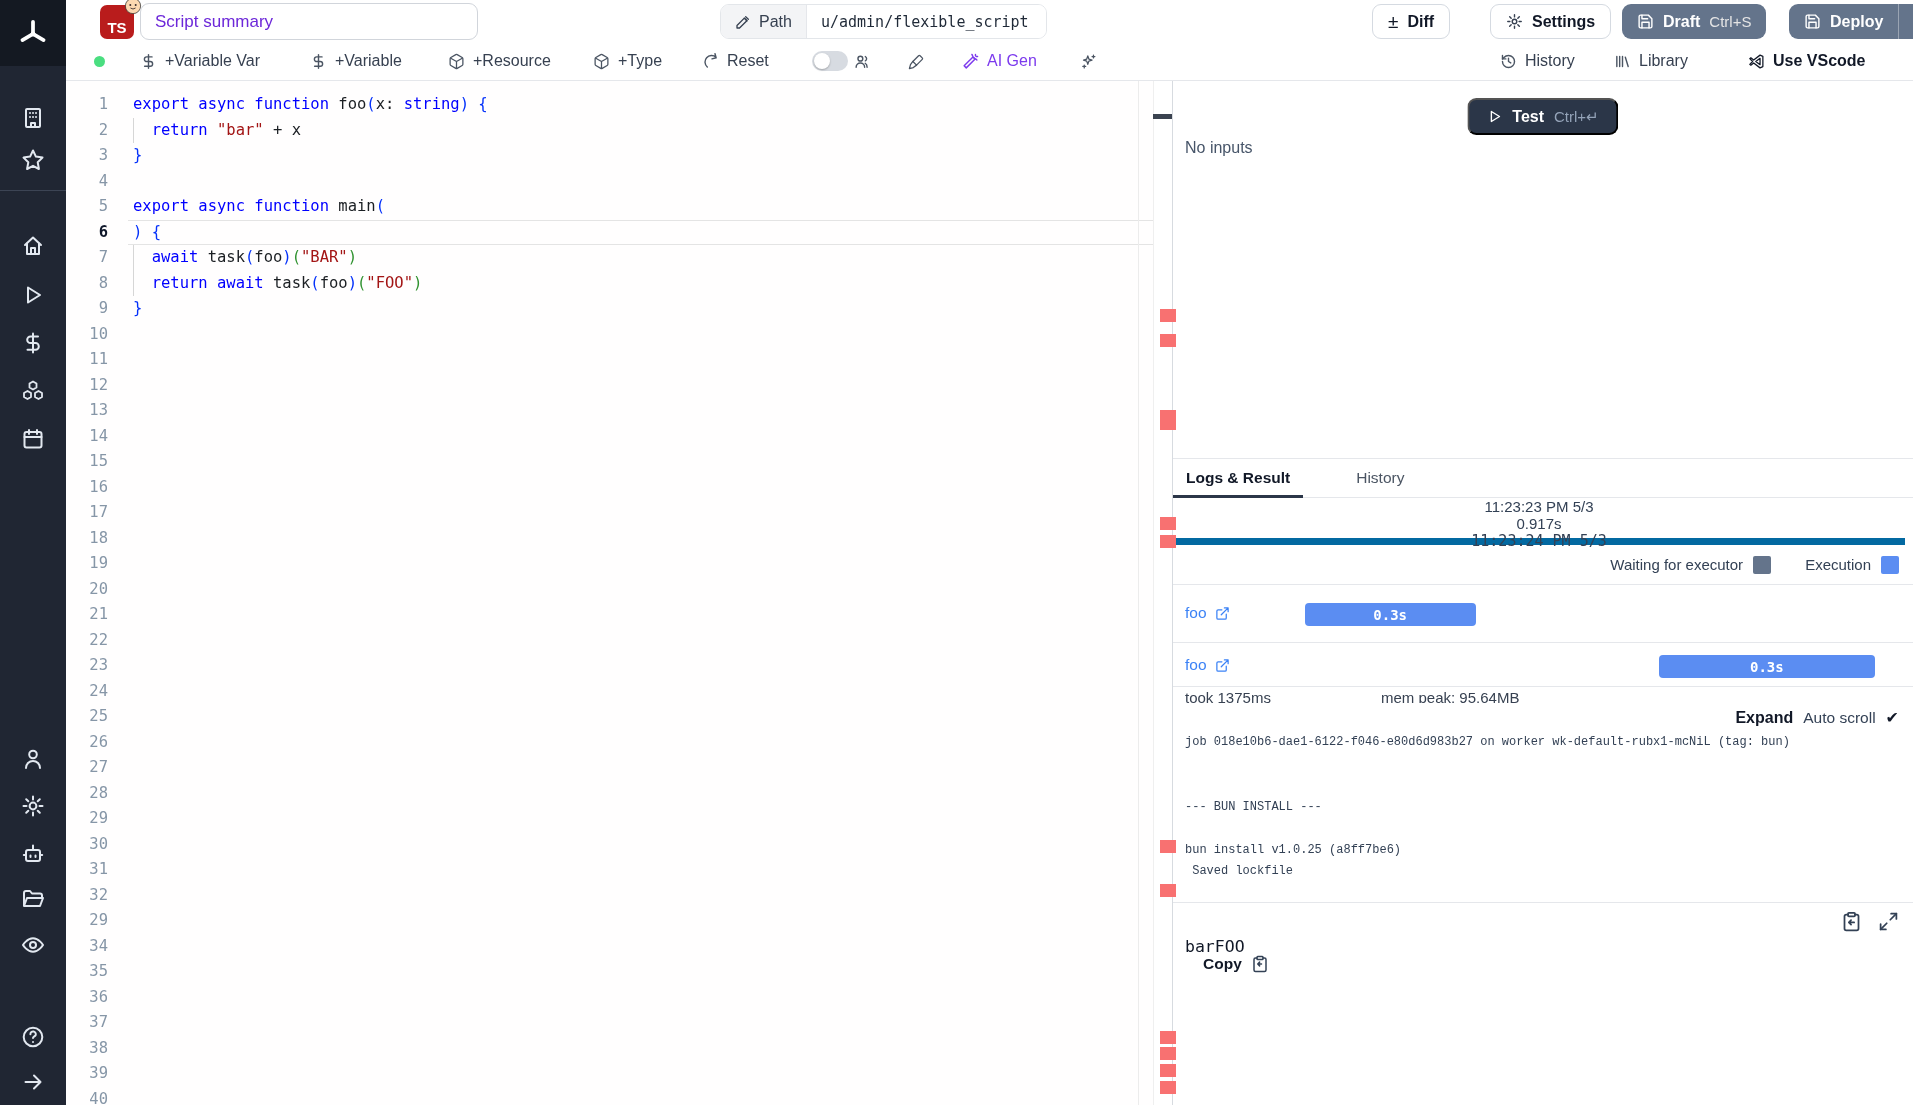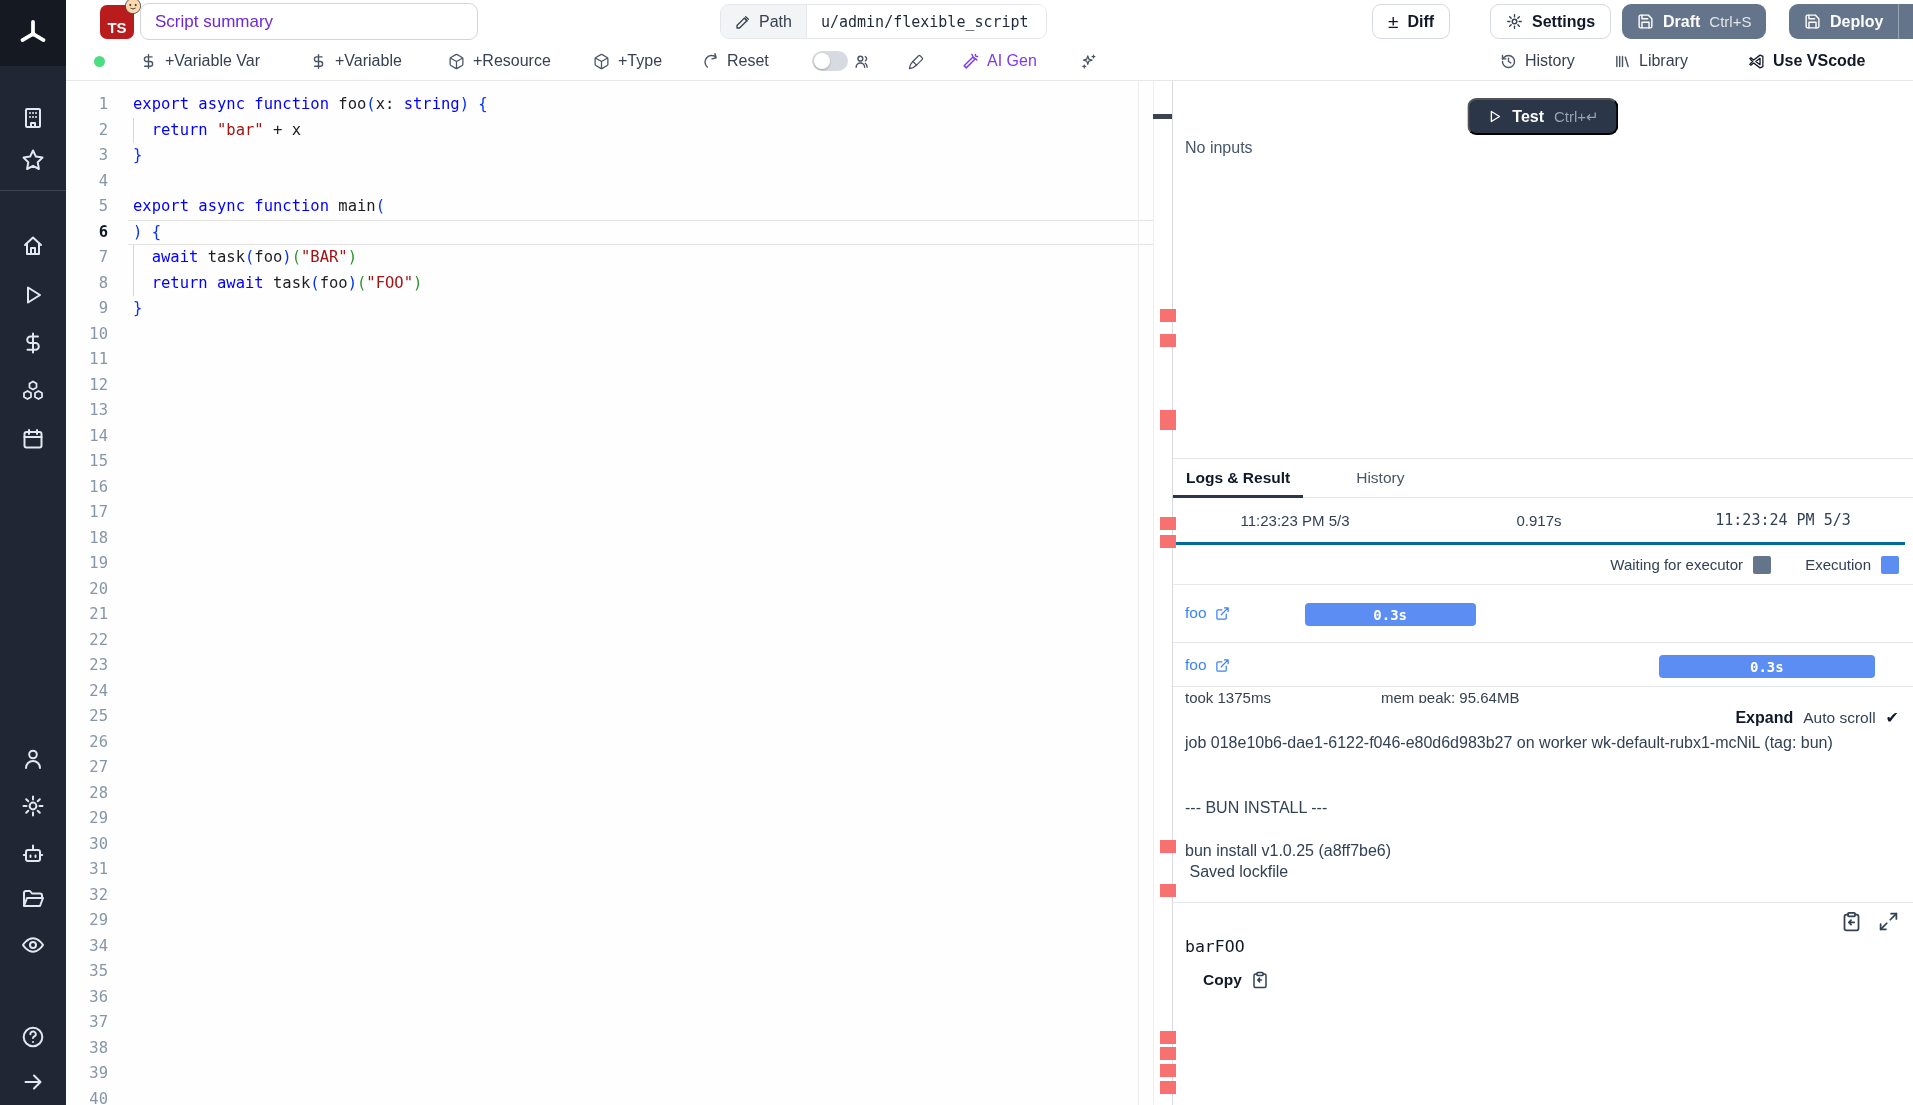--- a/index.html
+++ b/index.html
@@ -68,47 +68,47 @@
   .test-btn .t-label { color:#fff; font-size:16px; font-weight:700; }
   .test-btn .t-short { color:#94a3b8; font-size:15px; }
   .test-btn svg { width:15px; height:15px; color:#fff; }
   .no-inputs { position:absolute; top:58px; left:12px; font-size:16px; color:#475569; }
 
   .tabs-row { position:absolute; top:377px; left:0; right:0; height:40px; border-top:1px solid #e5e7eb; border-bottom:1px solid #e5e7eb; display:flex; }
   .tab { height:100%; display:flex; align-items:center; padding:0 13px; font-size:15.5px; color:#4b5563; cursor:pointer; position:relative; }
   .tab.active { color:#111827; font-weight:600; }
   .tab.active::after { content:""; position:absolute; left:0; right:0; bottom:-1px; height:3px; background:#2b3648; }
 
-  .run-row { position:absolute; top:417px; left:0; right:8px; height:47px; border-bottom:3px solid #0369a1; display:grid; grid-template-columns:1fr 1fr 1fr; align-items:center; }
+  .run-row { position:absolute; top:417px; left:0; right:8px; height:47px; border-bottom:7px solid #0369a1; display:grid; grid-template-columns:1fr; align-items:center; }
   .run-row > div { text-align:center; font-size:15px; color:#334155; }
   .run-end { font-family:"DejaVu Sans Mono", monospace; color:#1f2937; }
 
   .legend-row { position:absolute; top:464px; left:0; right:0; height:40px; border-bottom:1px solid #e5e7eb; display:flex; align-items:center; justify-content:flex-end; gap:10px; padding-right:14px; font-size:15px; color:#334155; }
   .legend-sq { width:18px; height:18px; border-radius:2px; }
   .legend-gap { width:14px; }
 
   .tl-row { position:absolute; left:0; right:0; border-bottom:1px solid #e5e7eb; }
   .tl-label { position:absolute; left:12px; display:flex; align-items:center; gap:8px; color:#3b82f6; font-size:15.5px; cursor:pointer; }
   .tl-label svg { width:15px; height:15px; }
   .tl-bar { position:absolute; height:23px; background:#5b8df2; border-radius:4px; color:#fff; font-family:"DejaVu Sans Mono", monospace; font-size:14px; font-weight:bold; display:flex; align-items:center; justify-content:center; cursor:pointer; }
 
   .log-zone { position:absolute; top:606px; left:0; right:0; height:215px; overflow:hidden; }
   .stats { position:absolute; top:2px; left:12px; right:0; font-size:15px; color:#374151; }
   .stat-mem { position:absolute; left:196px; top:0; }
   .log-overlay { position:absolute; top:16px; left:0; right:0; height:29px; background:#fff; display:flex; align-items:center; justify-content:flex-end; gap:10px; padding-right:14px; }
   .log-overlay .expand { font-size:16px; font-weight:700; color:#111827; cursor:pointer; }
   .log-overlay .autoscroll { font-size:15.5px; color:#334155; }
   .log-overlay .check { font-size:16px; color:#111827; cursor:pointer; }
-  .log-lines { position:absolute; top:45px; left:12px; right:2px; font-family:Liberation Sans, sans-serif; font-size:16px; line-height:21.5px; color:#334155; white-space:pre-wrap; word-break:break-word; }
+  .log-lines { position:absolute; top:45px; left:12px; right:2px; font-family:Liberation Mono, monospace; font-size:12px; line-height:21.5px; color:#334155; white-space:pre-wrap; word-break:break-word; }
 
   .result-zone { position:absolute; top:821px; left:0; right:0; bottom:0; border-top:1px solid #e5e7eb; }
   .result-icons { position:absolute; top:8px; right:14px; display:flex; gap:16px; color:#334155; }
   .result-icons svg { width:21px; height:21px; cursor:pointer; }
   .result-value { position:absolute; top:34px; left:12px; font-family:"DejaVu Sans Mono", monospace; font-size:16.5px; color:#111827; }
-  .copy-row { position:absolute; top:68px; left:30px; display:flex; align-items:center; gap:9px; cursor:pointer; }
+  .copy-row { position:absolute; top:52px; left:30px; display:flex; align-items:center; gap:9px; cursor:pointer; }
   .copy-row .copy-label { font-size:15.5px; font-weight:700; color:#111827; }
   .copy-row svg { width:18px; height:18px; color:#334155; }
 </style>
 </head>
 <body>
 
 <div id="app">
 
   <nav class="sidebar">
     <div class="logo-cell">

